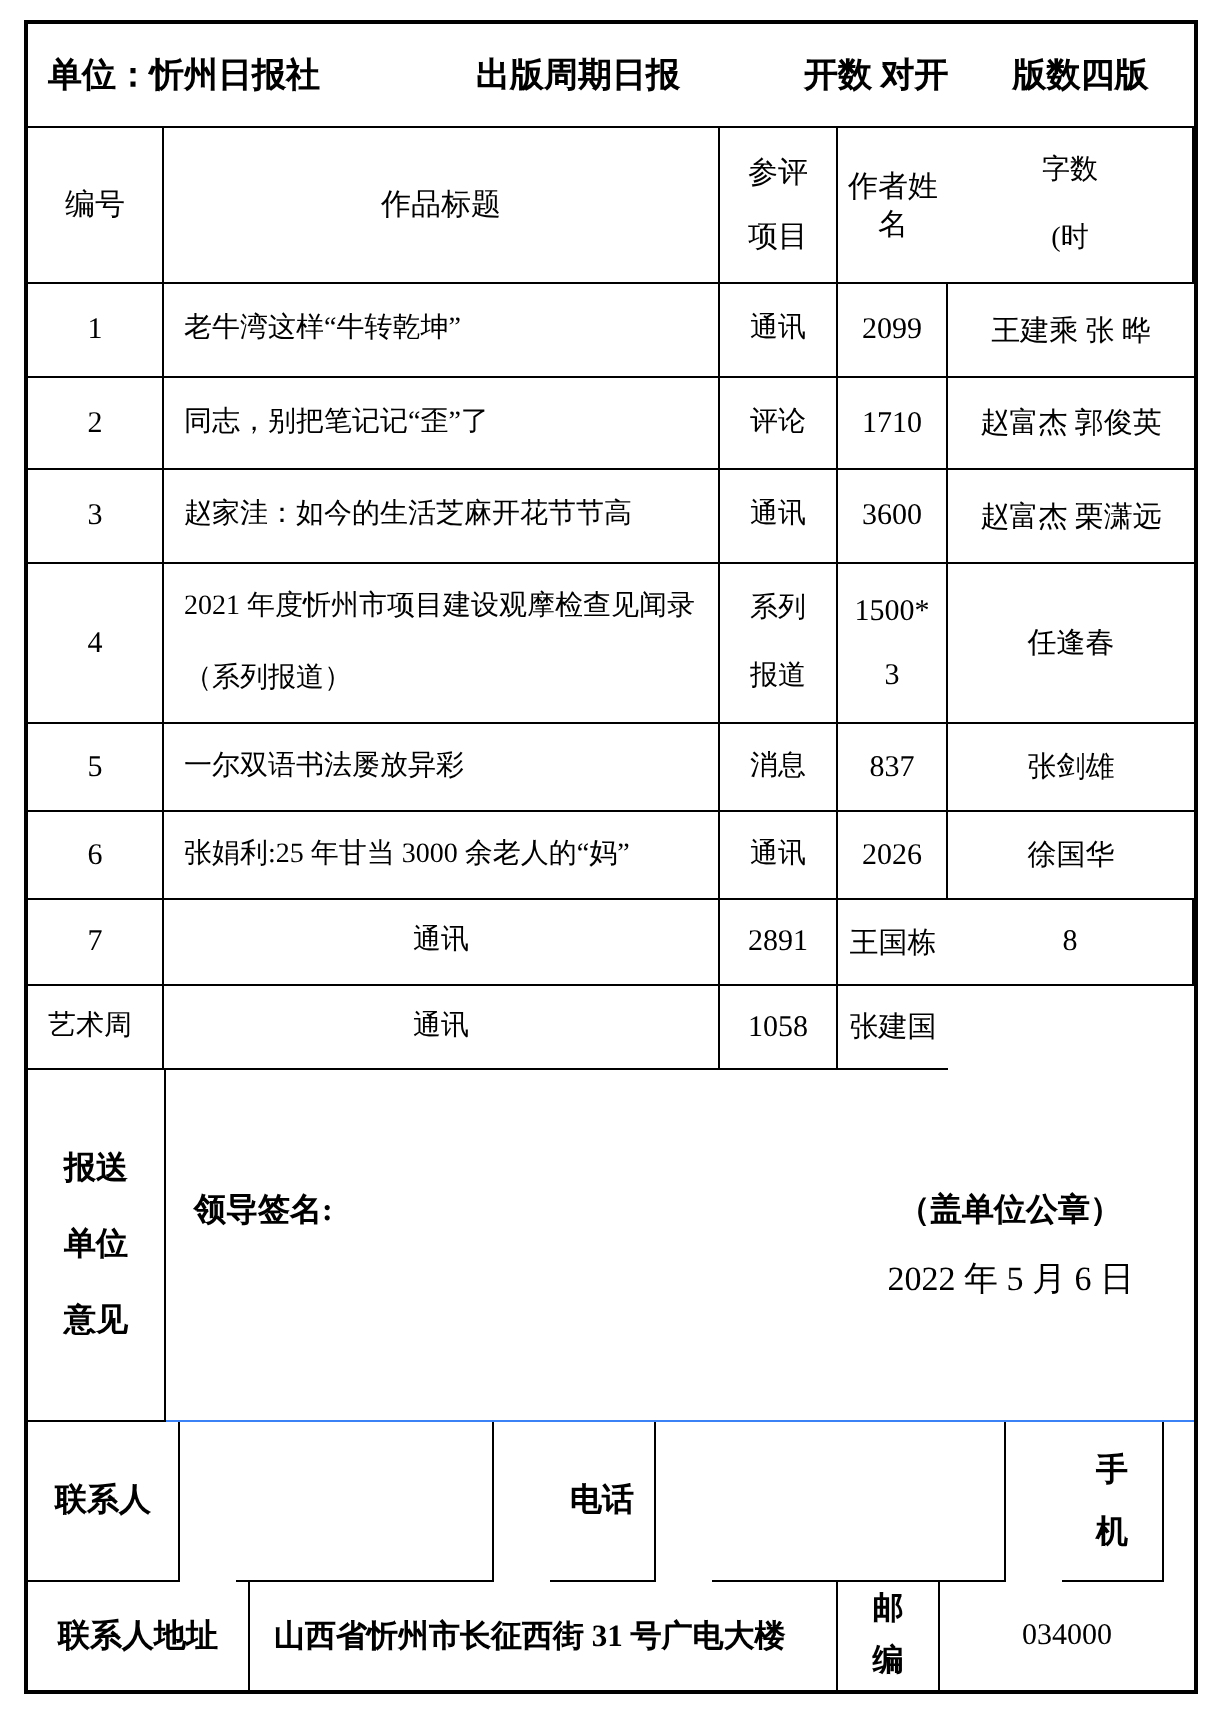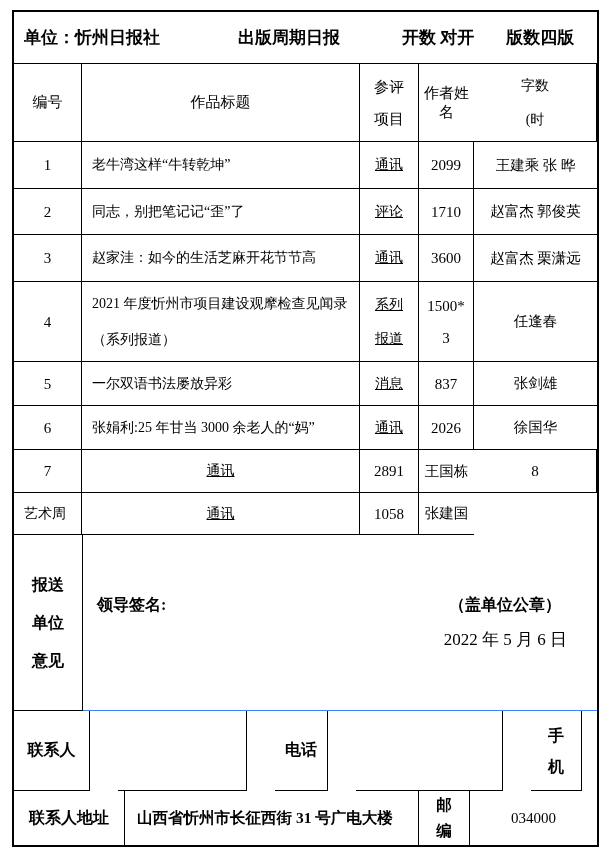--- a/index.html
+++ b/index.html
@@ -52,21 +52,21 @@
   .mc.lastcol { border-right: none; }
   .mc.hdr { font-size: 15px; }
   .mc.titlecell {
     justify-content: flex-start;
     text-align: left;
     padding: 0 6px 0 10px;
     font-size: 14px;
     line-height: 36px;
   }
   .pre { white-space: pre-line; }
-  .mc.cat { font-size: 14px; line-height: 34px; text-decoration: underline; }
+  .mc.cat { font-size: 14px; line-height: 34px; }
   .mc.num { font-size: 15px; line-height: 32px; }
   .mc.auth { font-size: 14.5px; }
   .hdr.words { font-size: 14px; line-height: 34px; }
   .hdr.cat2  { line-height: 32px; }
 
   
   .opinion-row {
     display: grid;
     grid-template-columns: 69px 1fr;
     height: 176px;

